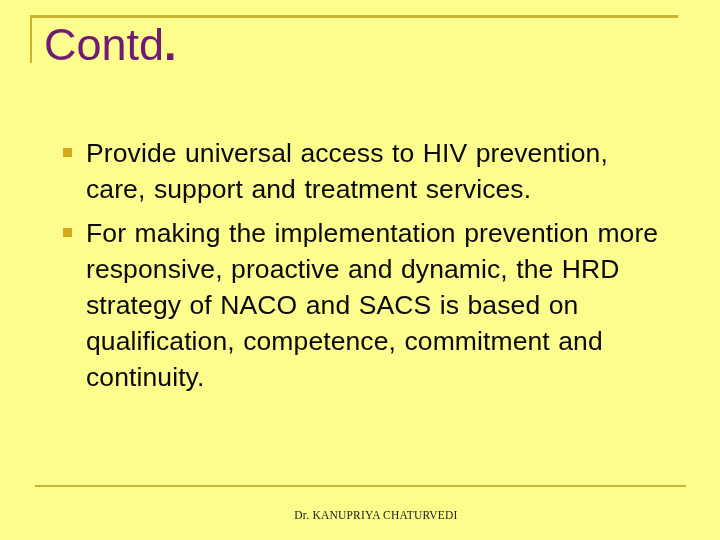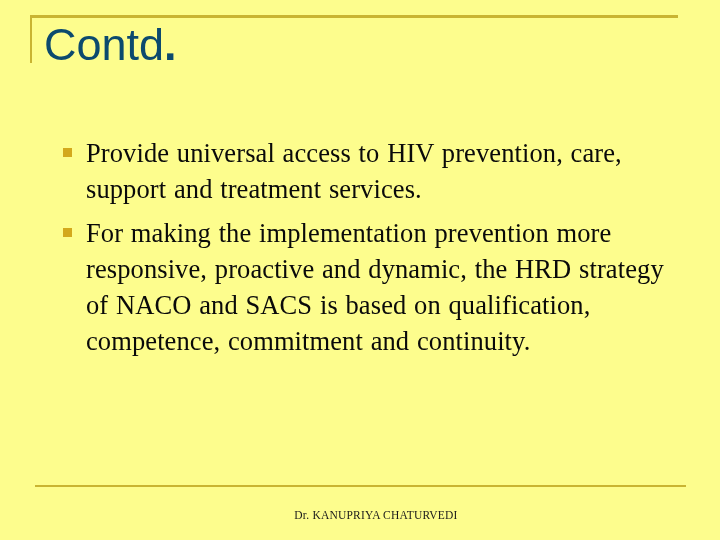--- a/index.html
+++ b/index.html
@@ -37,36 +37,35 @@
   }
 
   
   #title {
     position: absolute;
     left: 44px;
     top: 20px;
     width: 620px;
     font-size: 45px;
     line-height: 50px;
-    color: #0c4a6e;
+    color: #701a75;
     font-weight: normal;
     letter-spacing: 0px;
     white-space: nowrap;
   }
   #title .title-dot {
     font-weight: bold;
   }
 
   
   #body {
     position: absolute;
     left: 58px;
     top: 135px;
     width: 610px;
-    font-family: Liberation Serif, serif;
   }
   .bullet-row {
     position: relative;
     padding-left: 28px;
     margin-bottom: 8px;
   }
   .bullet-marker {
     position: absolute;
     left: 5px;
     top: 13px;

